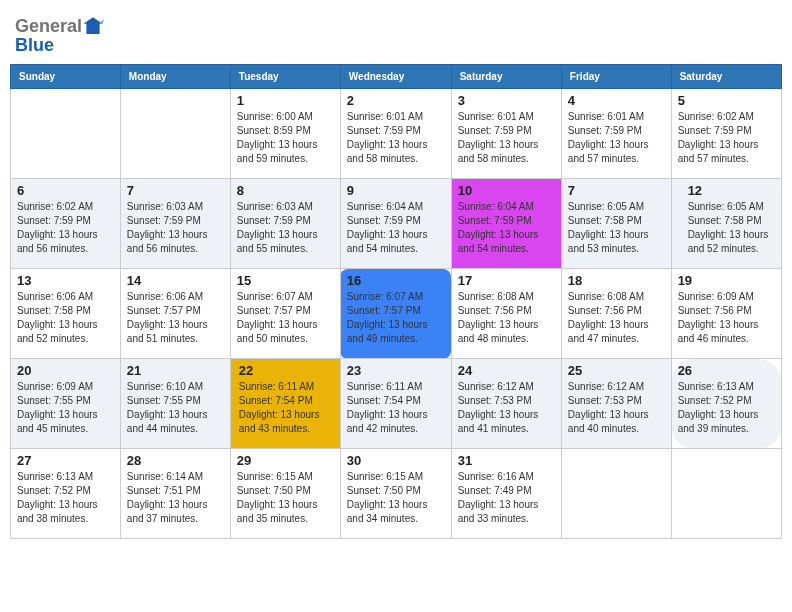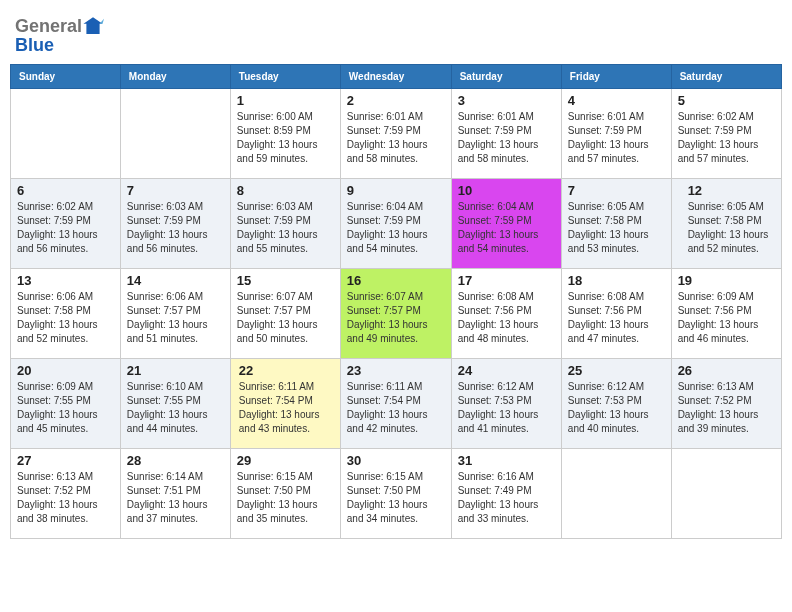--- a/index.html
+++ b/index.html
@@ -222,21 +222,21 @@
 Daylight: 13 hours
 and 51 minutes.</div>
         </td>
         <td style="background: rgb(255, 255, 255);">
           <div class="day-number">15</div>
           <div class="day-info" style="white-space: pre-line;">Sunrise: 6:07 AM
 Sunset: 7:57 PM
 Daylight: 13 hours
 and 50 minutes.</div>
         </td>
-        <td style="background: #bef264;">
+        <td style="background: #3b82f6; border-radius: 8px;">
           <div class="day-number">16</div>
           <div class="day-info" style="white-space: pre-line;">Sunrise: 6:07 AM
 Sunset: 7:57 PM
 Daylight: 13 hours
 and 49 minutes.</div>
         </td>
         <td style="background: rgb(255, 255, 255);">
           <div class="day-number">17</div>
           <div class="day-info" style="white-space: pre-line;">Sunrise: 6:08 AM
 Sunset: 7:56 PM
@@ -266,21 +266,21 @@
 Daylight: 13 hours
 and 45 minutes.</div>
         </td>
         <td style="background: rgb(238, 242, 247); margin-top: 47px;">
           <div class="day-number">21</div>
           <div class="day-info" style="white-space: pre-line;">Sunrise: 6:10 AM
 Sunset: 7:55 PM
 Daylight: 13 hours
 and 44 minutes.</div>
         </td>
-        <td style="background: #fef9c3; padding-left: 8px;">
+        <td style="background: #eab308; padding-left: 8px;">
           <div class="day-number">22</div>
           <div class="day-info" style="white-space: pre-line;">Sunrise: 6:11 AM
 Sunset: 7:54 PM
 Daylight: 13 hours
 and 43 minutes.</div>
         </td>
         <td style="background: rgb(238, 242, 247);">
           <div class="day-number">23</div>
           <div class="day-info" style="white-space: pre-line;">Sunrise: 6:11 AM
 Sunset: 7:54 PM
@@ -294,21 +294,21 @@
 Daylight: 13 hours
 and 41 minutes.</div>
         </td>
         <td style="background: rgb(238, 242, 247);">
           <div class="day-number">25</div>
           <div class="day-info" style="white-space: pre-line;">Sunrise: 6:12 AM
 Sunset: 7:53 PM
 Daylight: 13 hours
 and 40 minutes.</div>
         </td>
-        <td style="background: rgb(238, 242, 247);">
+        <td style="background: rgb(238, 242, 247); border-radius: 24px;">
           <div class="day-number">26</div>
           <div class="day-info" style="white-space: pre-line;">Sunrise: 6:13 AM
 Sunset: 7:52 PM
 Daylight: 13 hours
 and 39 minutes.</div>
         </td>
       </tr>
       <tr>
         <td style="background: rgb(255, 255, 255);">
           <div class="day-number">27</div>

